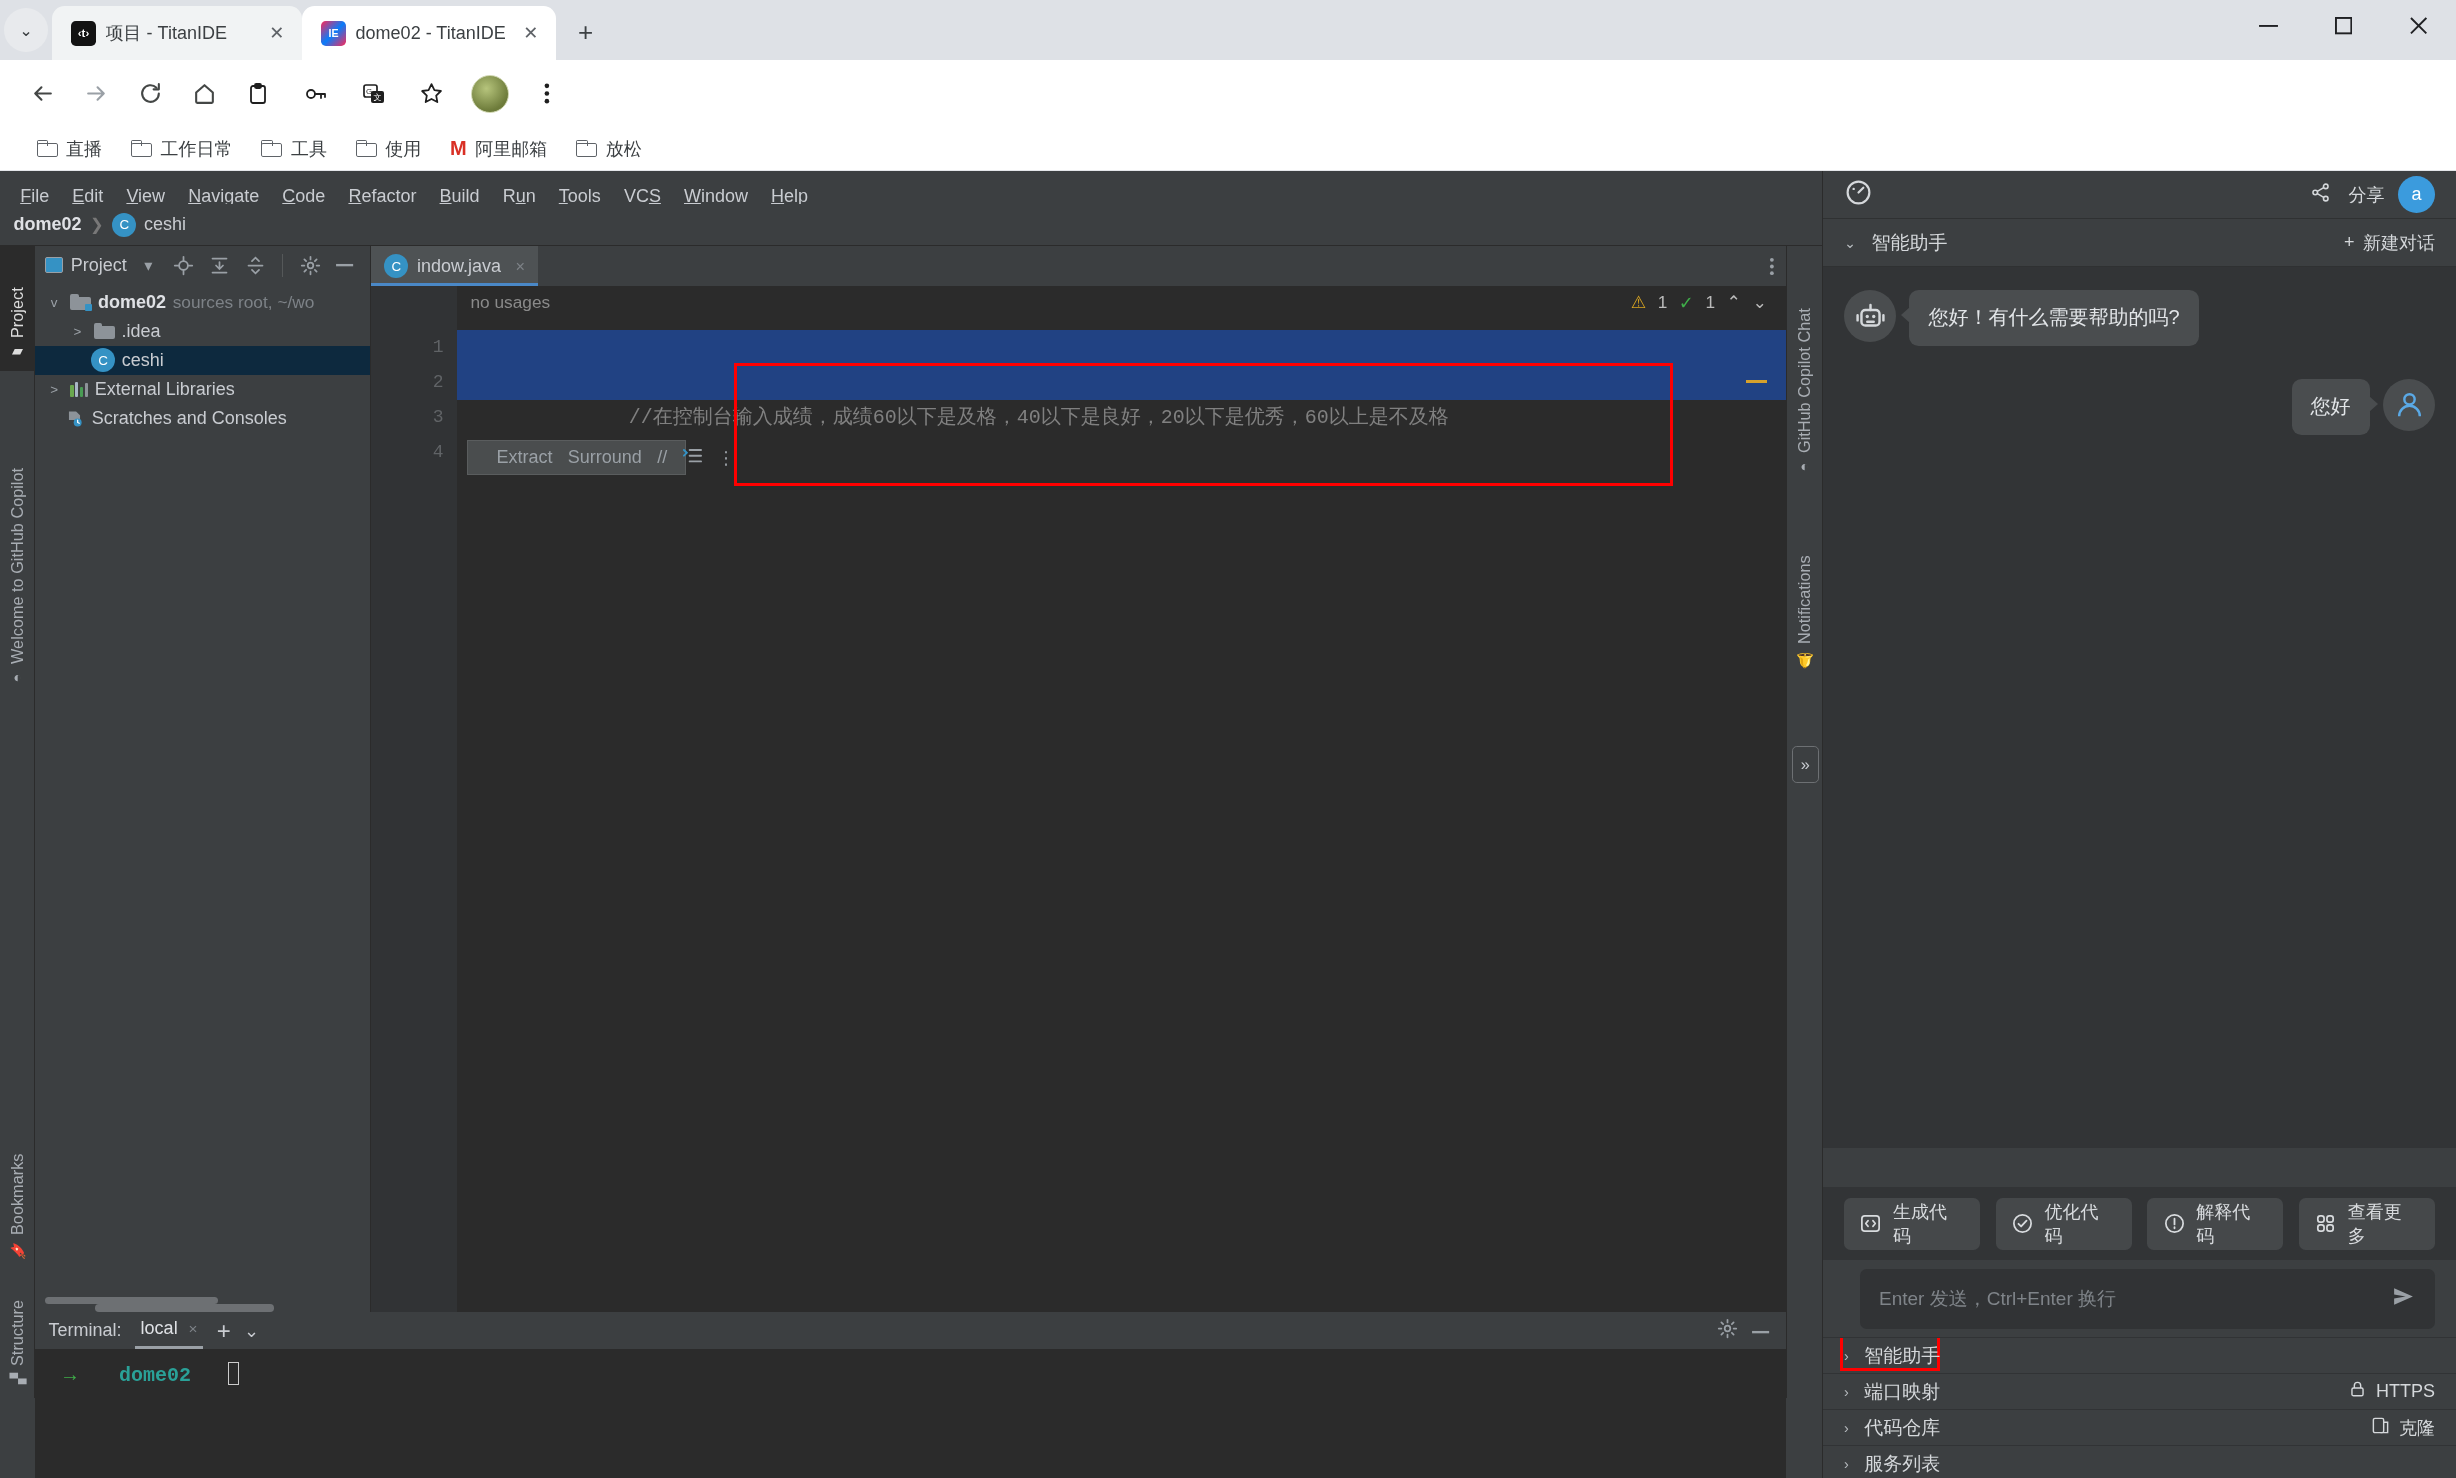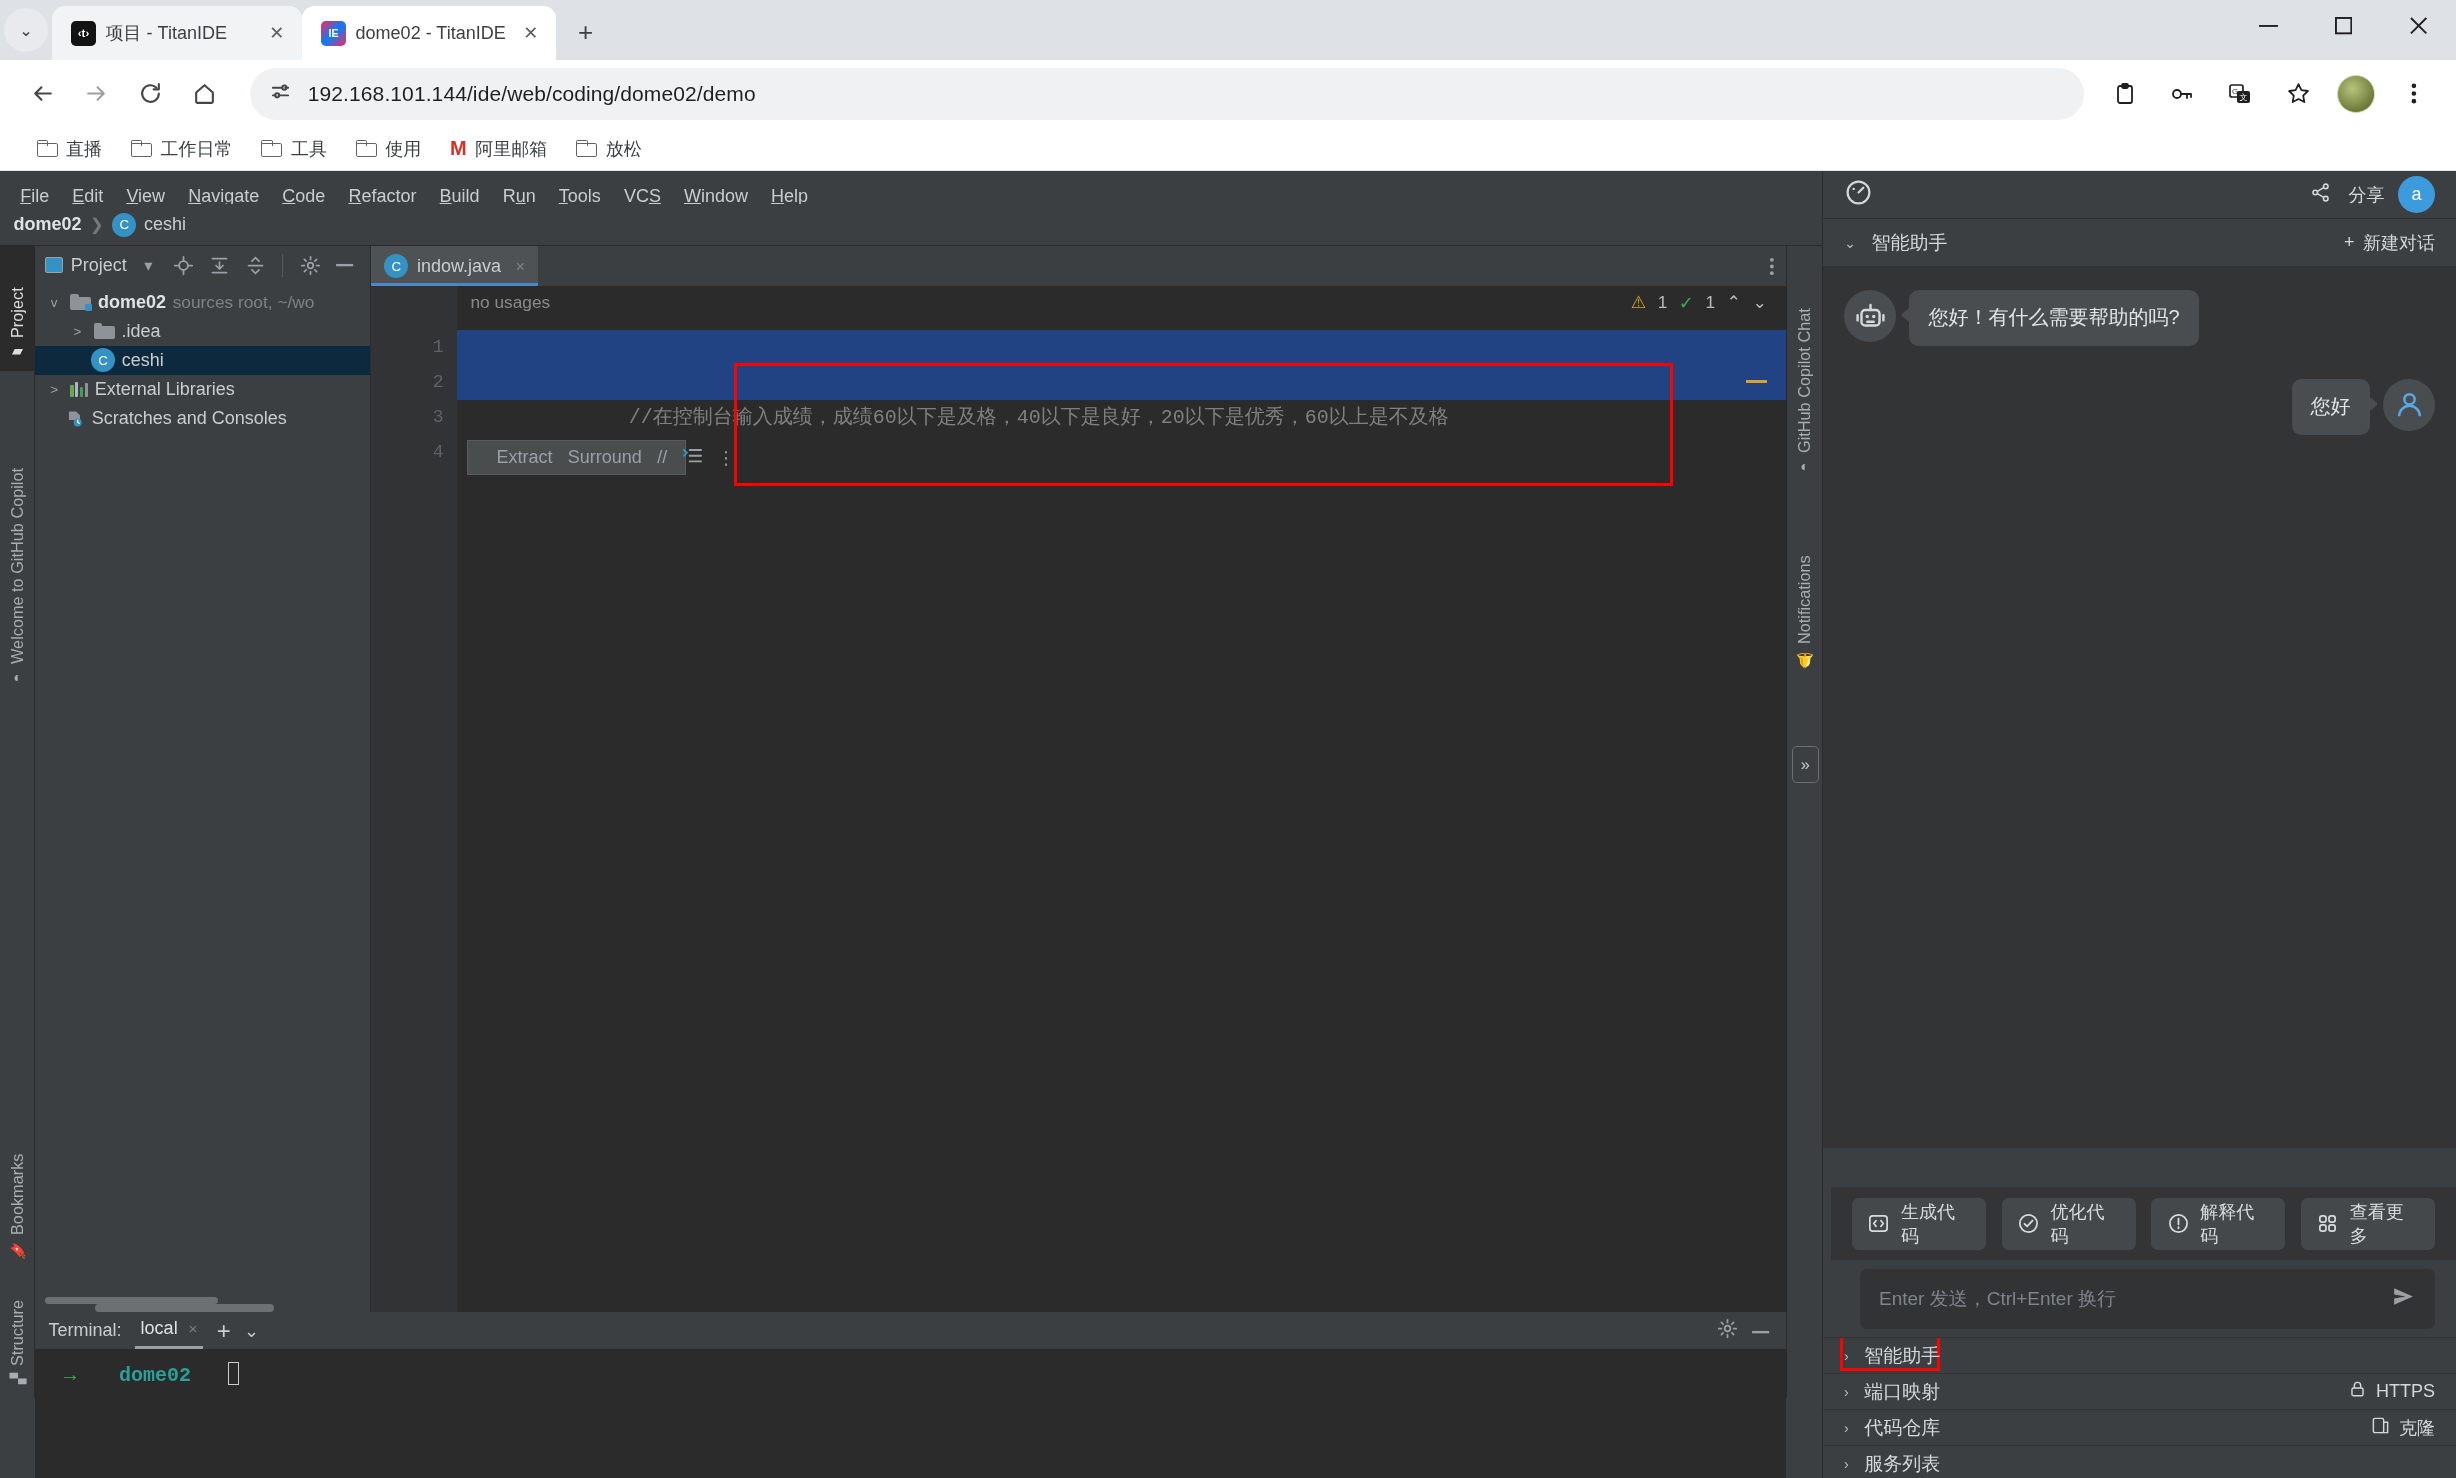--- a/index.html
+++ b/index.html
@@ -256,21 +256,21 @@
   .bubble { background: #4a4d4f; border-radius: 9.6px; padding: 13.4px 19px;
             font-size: 20px; color: #e2e5e8; max-width: 413px; line-height: 1.45; position: relative; }
   .bubble.user-b { margin-right: 13.4px; }
   .bubble.user-b::after { content:''; position:absolute; right:-8.6px; top:17.3px;
       border-top: 8.6px solid transparent; border-bottom: 8.6px solid transparent; border-left: 9.6px solid #4a4d4f; }
   .bubble.bot-b { margin-left: 13.4px; }
   .bubble.bot-b::before { content:''; position:absolute; left:-8.6px; top:17.3px;
       border-top: 8.6px solid transparent; border-bottom: 8.6px solid transparent; border-right: 9.6px solid #4a4d4f; }
   .msg-avatar { width: 52px; height: 52px; border-radius: 50%; background: #4a4d4f;
                 display: flex; align-items: center; justify-content: center; flex: 0 0 auto; }
-  .quick-actions { position: absolute; left: 8px; right: 0; bottom: 219px; height: 73px;
+  .quick-actions { position: absolute; left: 0; right: 0; bottom: 219px; height: 73px;
                    display: flex; align-items: center; gap: 15.4px; padding: 0 21px; background: #323436; }
   .qa-btn { background: #45484a; border-radius: 6.7px; height: 52px; display: flex;
             align-items: center; gap: 10.6px; padding: 0 15.4px; font-size: 18px; color: #d8dbde; }
   .qa-ic { display: flex; align-items: center; }
   .composer { position: absolute; left: 16px; right: 0; bottom: 142px; height: 77px;
               padding: 0 21px; display: flex; align-items: center; background: #3c3f41; }
   .composer-box { flex: 1 1 auto; height: 60px; background: #313335; border-radius: 6.7px;
                   display: flex; align-items: center; padding: 0 19px; }
   .composer-ph { font-size: 19px; color: #7f8489; flex: 1 1 auto; }
   .send-ic { color: #9aa0a6; }
@@ -339,30 +339,20 @@
           <path d="M20 12a8 8 0 1 1-2.3-5.6" fill="none" stroke="#444746" stroke-width="2" stroke-linecap="round"></path>
           <path d="M20 3v5h-5" fill="none" stroke="#444746" stroke-width="2" stroke-linecap="round" stroke-linejoin="round"></path>
         </svg>
     </div>
     <div class="nav-icon">
       <svg width="25" height="25" viewBox="0 0 24 24">
           <path d="M4 11l8-7 8 7v9a1 1 0 0 1-1 1H5a1 1 0 0 1-1-1z" fill="none" stroke="#444746" stroke-width="2" stroke-linejoin="round"></path>
         </svg>
     </div>
 
-    <div class="omnibox">
-      <span>
-        <svg width="23" height="23" viewBox="0 0 24 24">
-            <path d="M4 8h10M17 8h3M4 16h3M10 16h10" stroke="#444746" stroke-width="2" stroke-linecap="round"></path>
-            <circle cx="16" cy="8" r="2.2" fill="none" stroke="#444746" stroke-width="2"></circle>
-            <circle cx="8.5" cy="16" r="2.2" fill="none" stroke="#444746" stroke-width="2"></circle>
-          </svg>
-      </span>
-      <span class="omnibox-url">192.168.101.144/ide/web/coding/dome02/demo</span>
-    </div>
 
     <div class="toolbar-right">
       <div class="tb-icon">
         <svg width="24" height="24" viewBox="0 0 24 24">
             <rect x="5" y="4" width="14" height="17" rx="2" fill="none" stroke="#1f1f1f" stroke-width="1.8"></rect>
             <rect x="9" y="2" width="6" height="4" rx="1.2" fill="none" stroke="#1f1f1f" stroke-width="1.8"></rect>
           </svg>
       </div>
       <div class="tb-icon">
         <svg width="24" height="24" viewBox="0 0 24 24">

